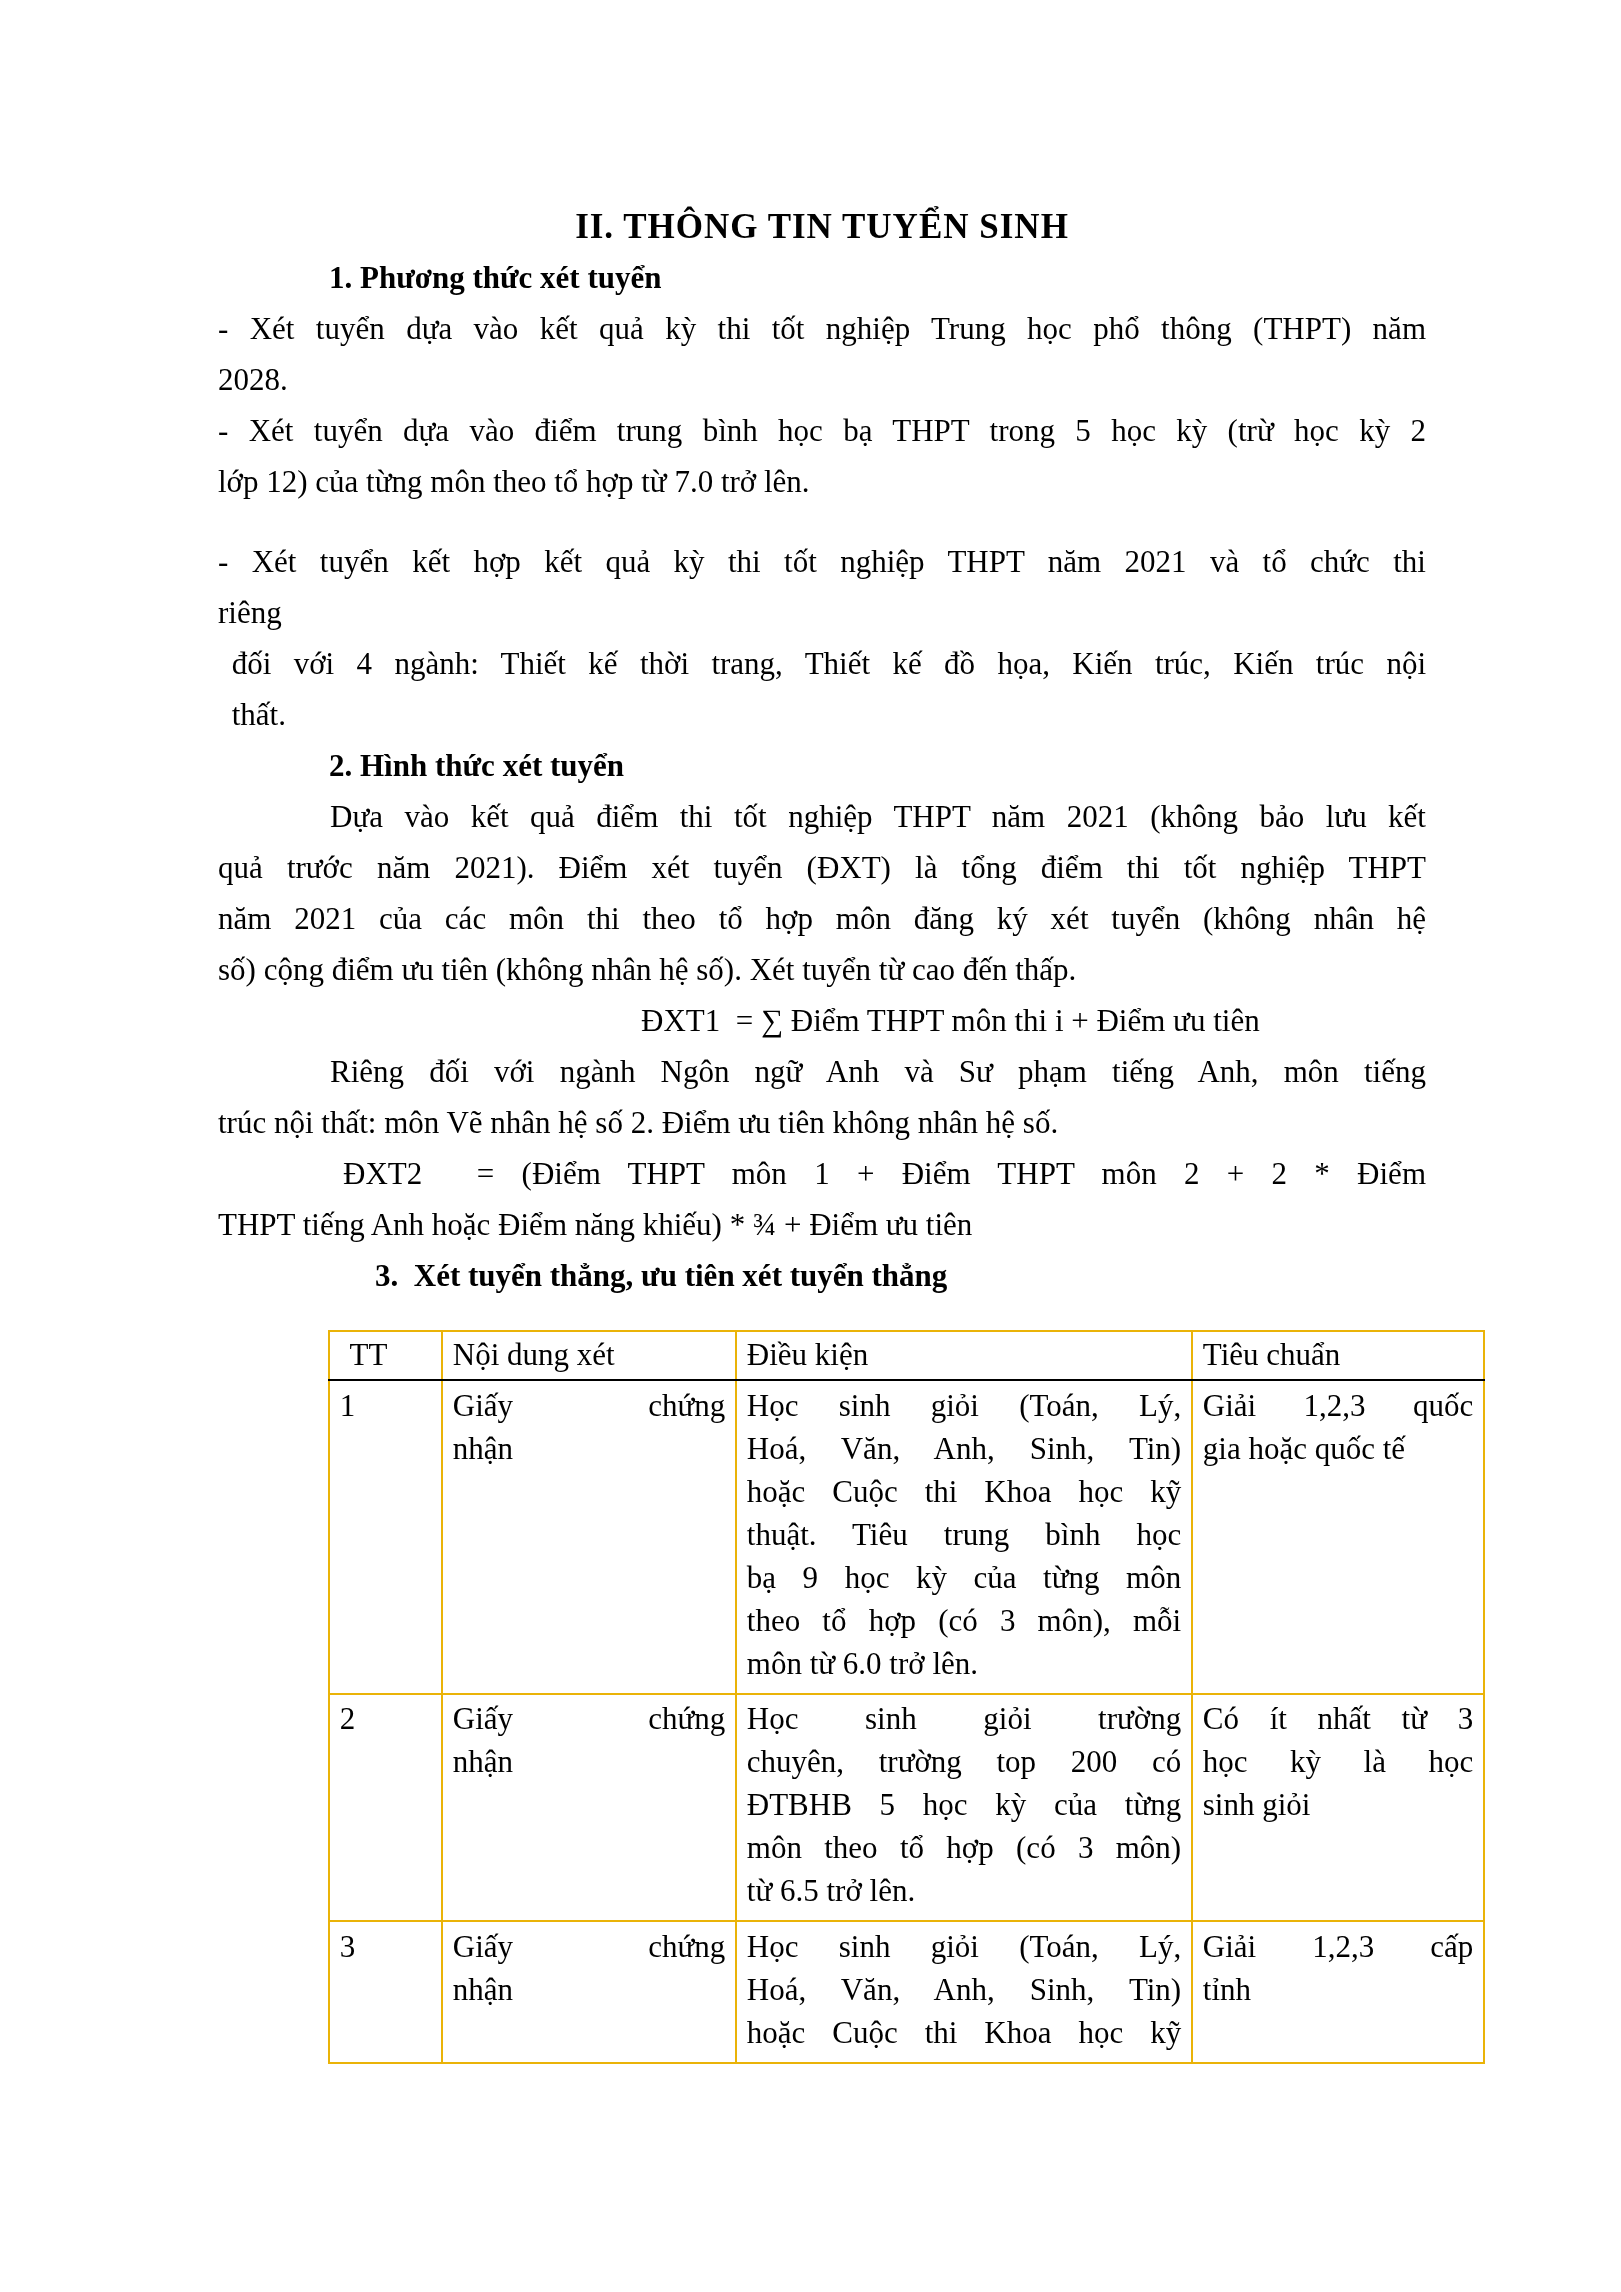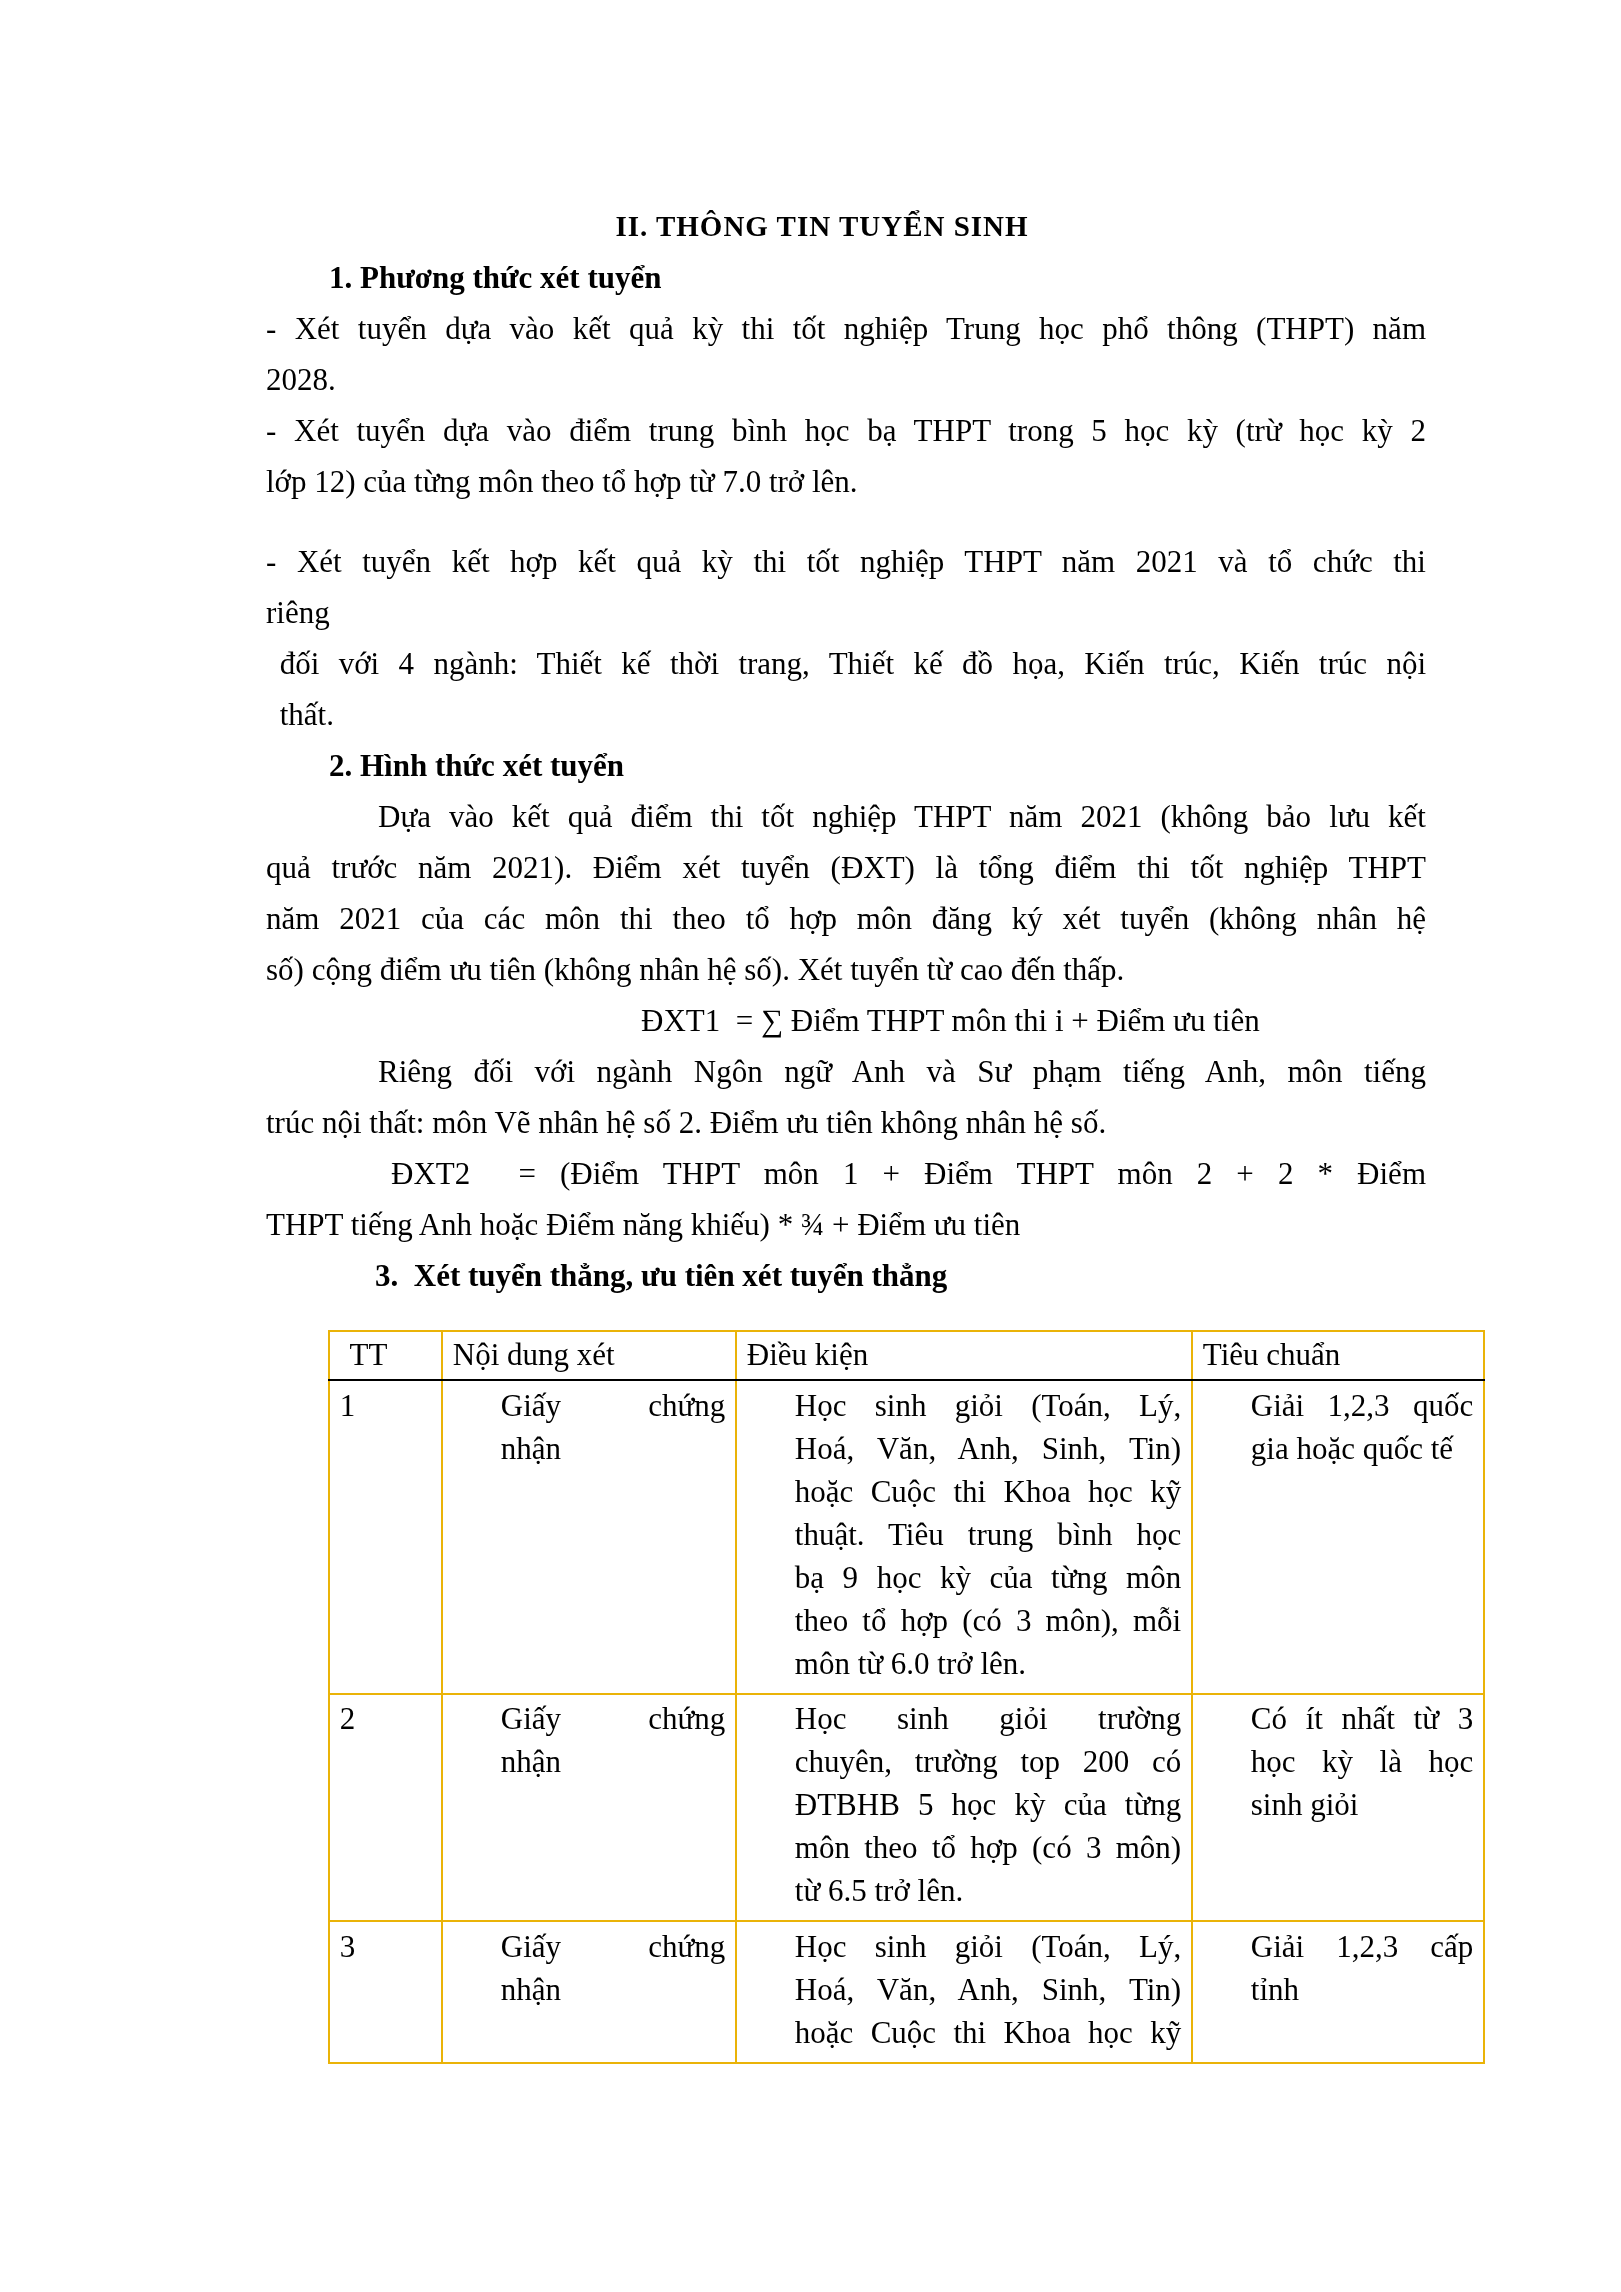--- a/index.html
+++ b/index.html
@@ -13,30 +13,30 @@
     padding-top:201px;
     overflow:hidden;
   }
   .textcol {
     margin-left:218px;
     width:1208px;
     font-size:31px;
     line-height:51px;
   }
   .doc-title {
-    font-size:29px;
+    font-size:35px;
     font-weight:bold;
     text-align:center;
     letter-spacing:1px;
   }
   .h1, .h2 { font-weight:bold; padding-left:111px; }
   .h3 { font-weight:bold; padding-left:157px; }
 
   
-  .tline { text-align:justify; text-align-last:justify;margin-left:48px; }
+  .tline { text-align:justify; text-align-last:justify; }
   .tline.tlast { text-align-last:left; }
 
   .p3 { margin-top:29px; }
   .p4 { padding-left:13.7px; }
   .p5 .tline:first-child { text-indent:112px; }
   .p6 .tline:first-child { text-indent:112px; }
   .p7 .tline:first-child { text-indent:125px; }
   .formula { padding-left:423px; }
 
   .table-wrap { margin-left:328px; margin-top:29px; }

